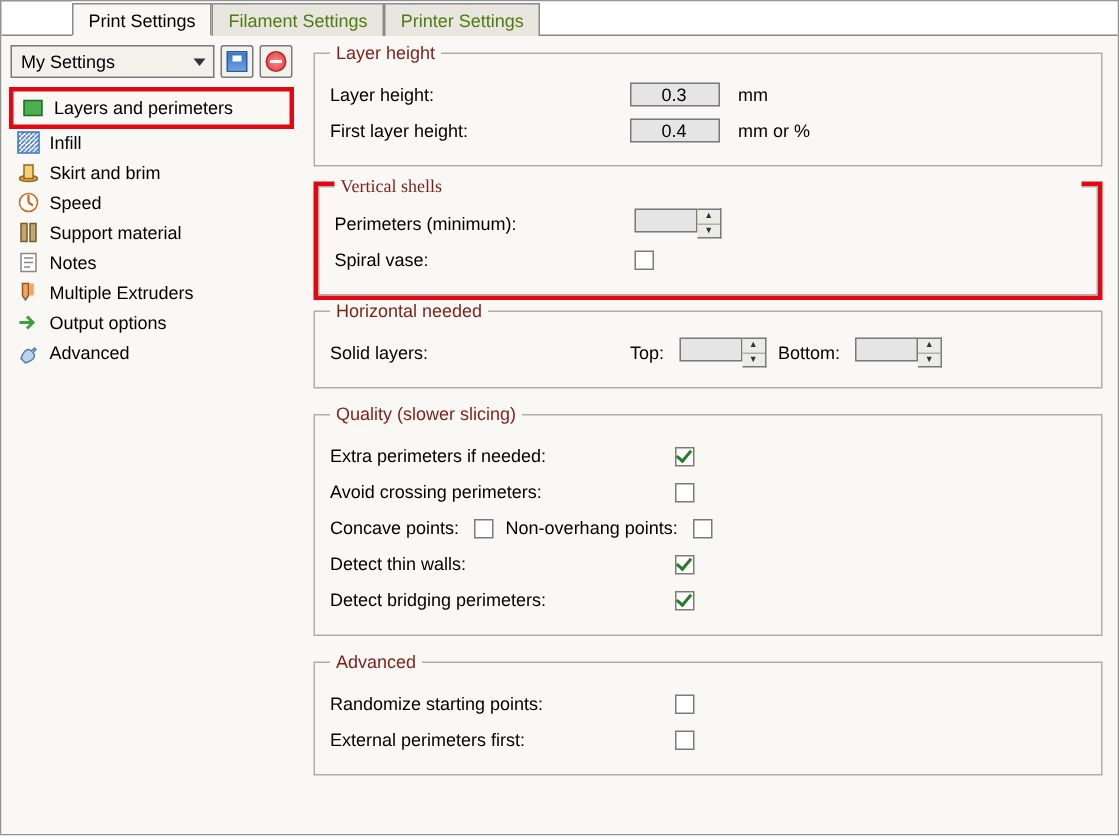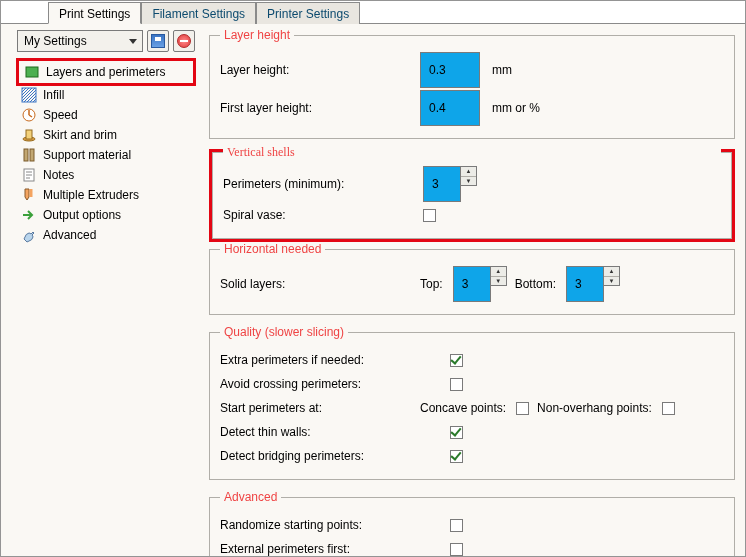--- a/index.html
+++ b/index.html
@@ -35,32 +35,32 @@
     top: 1px;
     cursor: default;
     height: 22px;
     line-height: 14px;
   }
   .tab.active {
     background: #faf8f4;
     border-bottom: 1px solid #faf8f4;
     z-index: 2;
   }
-  .tab:not(.active) { color: #0c4a6e; }
+  .tab:not(.active) { color: #4d7c0f; }
   .content {
     display: flex;
     height: calc(100% - 22px);
     border-top: 1px solid #8a8a8a;
     background: #faf8f4;
   }
   
   .sidebar {
     width: 200px;
     flex: 0 0 200px;
-    padding: 6px 6px 6px 16px;
+    padding: 6px 6px 6px 6px;
   }
   .profile-row {
     display: flex;
     gap: 4px;
     align-items: center;
     margin-bottom: 6px;
   }
   .profile-select {
     flex: 1;
     height: 22px;
@@ -153,44 +153,44 @@
     margin: 0 0 10px 0;
     padding: 8px 10px 10px 10px;
     position: relative;
   }
   .highlighted-inner {
     border: 1px solid #b0aea8;
     padding: 8px 10px 10px 10px;
   }
   legend {
     padding: 0 4px;
-    color: #ef4444;
+    color: #7f1d1d;
     font-size: 12px;
   }
   .row {
     display: flex;
     align-items: center;
     min-height: 22px;
     margin: 2px 0;
   }
   .label {
     width: 200px;
     flex: 0 0 200px;
   }
   .field {
     display: flex;
     align-items: center;
     gap: 4px;
   }
   .text-input {
     width: 60px;
-    height: 36px;
+    height: 16px;
     border: 1px solid #7a7a7a;
-    background: #0ea5e9;
-    padding: 0 8px;
+    background: #e5e5e5;
+    padding: 0 20px;
     font-family: inherit;
     font-size: 12px;
   }
   .unit {
     margin-left: 8px;
   }
   .spinner {
     display: flex;
   }
   .spinner .text-input { width: 38px; }
@@ -286,34 +286,34 @@
                   </pattern>
                 </defs>
                 <rect x="1" y="1" width="14" height="14" fill="url(#h)" stroke="#3a74c4"></rect>
               </svg>
           </span>
           <span>Infill</span>
         </div>
         <div class="nav-item">
           <span class="nav-icon">
             <svg width="16" height="16" viewBox="0 0 16 16">
+                <ellipse cx="8" cy="12" rx="6" ry="2" fill="#e0a24a" stroke="#946a1e"></ellipse>
+                <rect x="5" y="3" width="6" height="9" fill="#f3d17a" stroke="#946a1e"></rect>
+              </svg>
+          </span>
+          <span>Skirt and brim</span>
+        </div>
+        <div class="nav-item">
+          <span class="nav-icon">
+            <svg width="16" height="16" viewBox="0 0 16 16">
                 <circle cx="8" cy="8" r="6" fill="#fff" stroke="#c86a1e"></circle>
                 <path d="M8 8 L8 3 M8 8 L11 10" stroke="#c86a1e" stroke-width="1.5" fill="none"></path>
               </svg>
           </span>
           <span>Speed</span>
-        </div>
-        <div class="nav-item">
-          <span class="nav-icon">
-            <svg width="16" height="16" viewBox="0 0 16 16">
-                <ellipse cx="8" cy="12" rx="6" ry="2" fill="#e0a24a" stroke="#946a1e"></ellipse>
-                <rect x="5" y="3" width="6" height="9" fill="#f3d17a" stroke="#946a1e"></rect>
-              </svg>
-          </span>
-          <span>Skirt and brim</span>
         </div>
         <div class="nav-item">
           <span class="nav-icon">
             <svg width="16" height="16" viewBox="0 0 16 16">
                 <rect x="3" y="2" width="4" height="12" fill="#c2a772" stroke="#7a5a2a"></rect>
                 <rect x="9" y="2" width="4" height="12" fill="#c2a772" stroke="#7a5a2a"></rect>
               </svg>
           </span>
           <span>Support material</span>
         </div>
@@ -437,21 +437,20 @@
               <span class="checkbox checked"></span>
             </div>
         </div>
         <div class="row">
           <div class="label">Avoid crossing perimeters:</div>
           <div class="field" style="margin-left:30px;">
               <span class="checkbox"></span>
             </div>
         </div>
         <div class="row">
-          <div class="label">Start perimeters at:</div>
           <div class="field">
             <div class="inline-pair">
               <span class="lbl">Concave points:</span>
               <span class="checkbox"></span>
             </div>
             <div class="inline-pair">
               <span class="lbl">Non-overhang points:</span>
               <span class="checkbox"></span>
             </div>
           </div>

